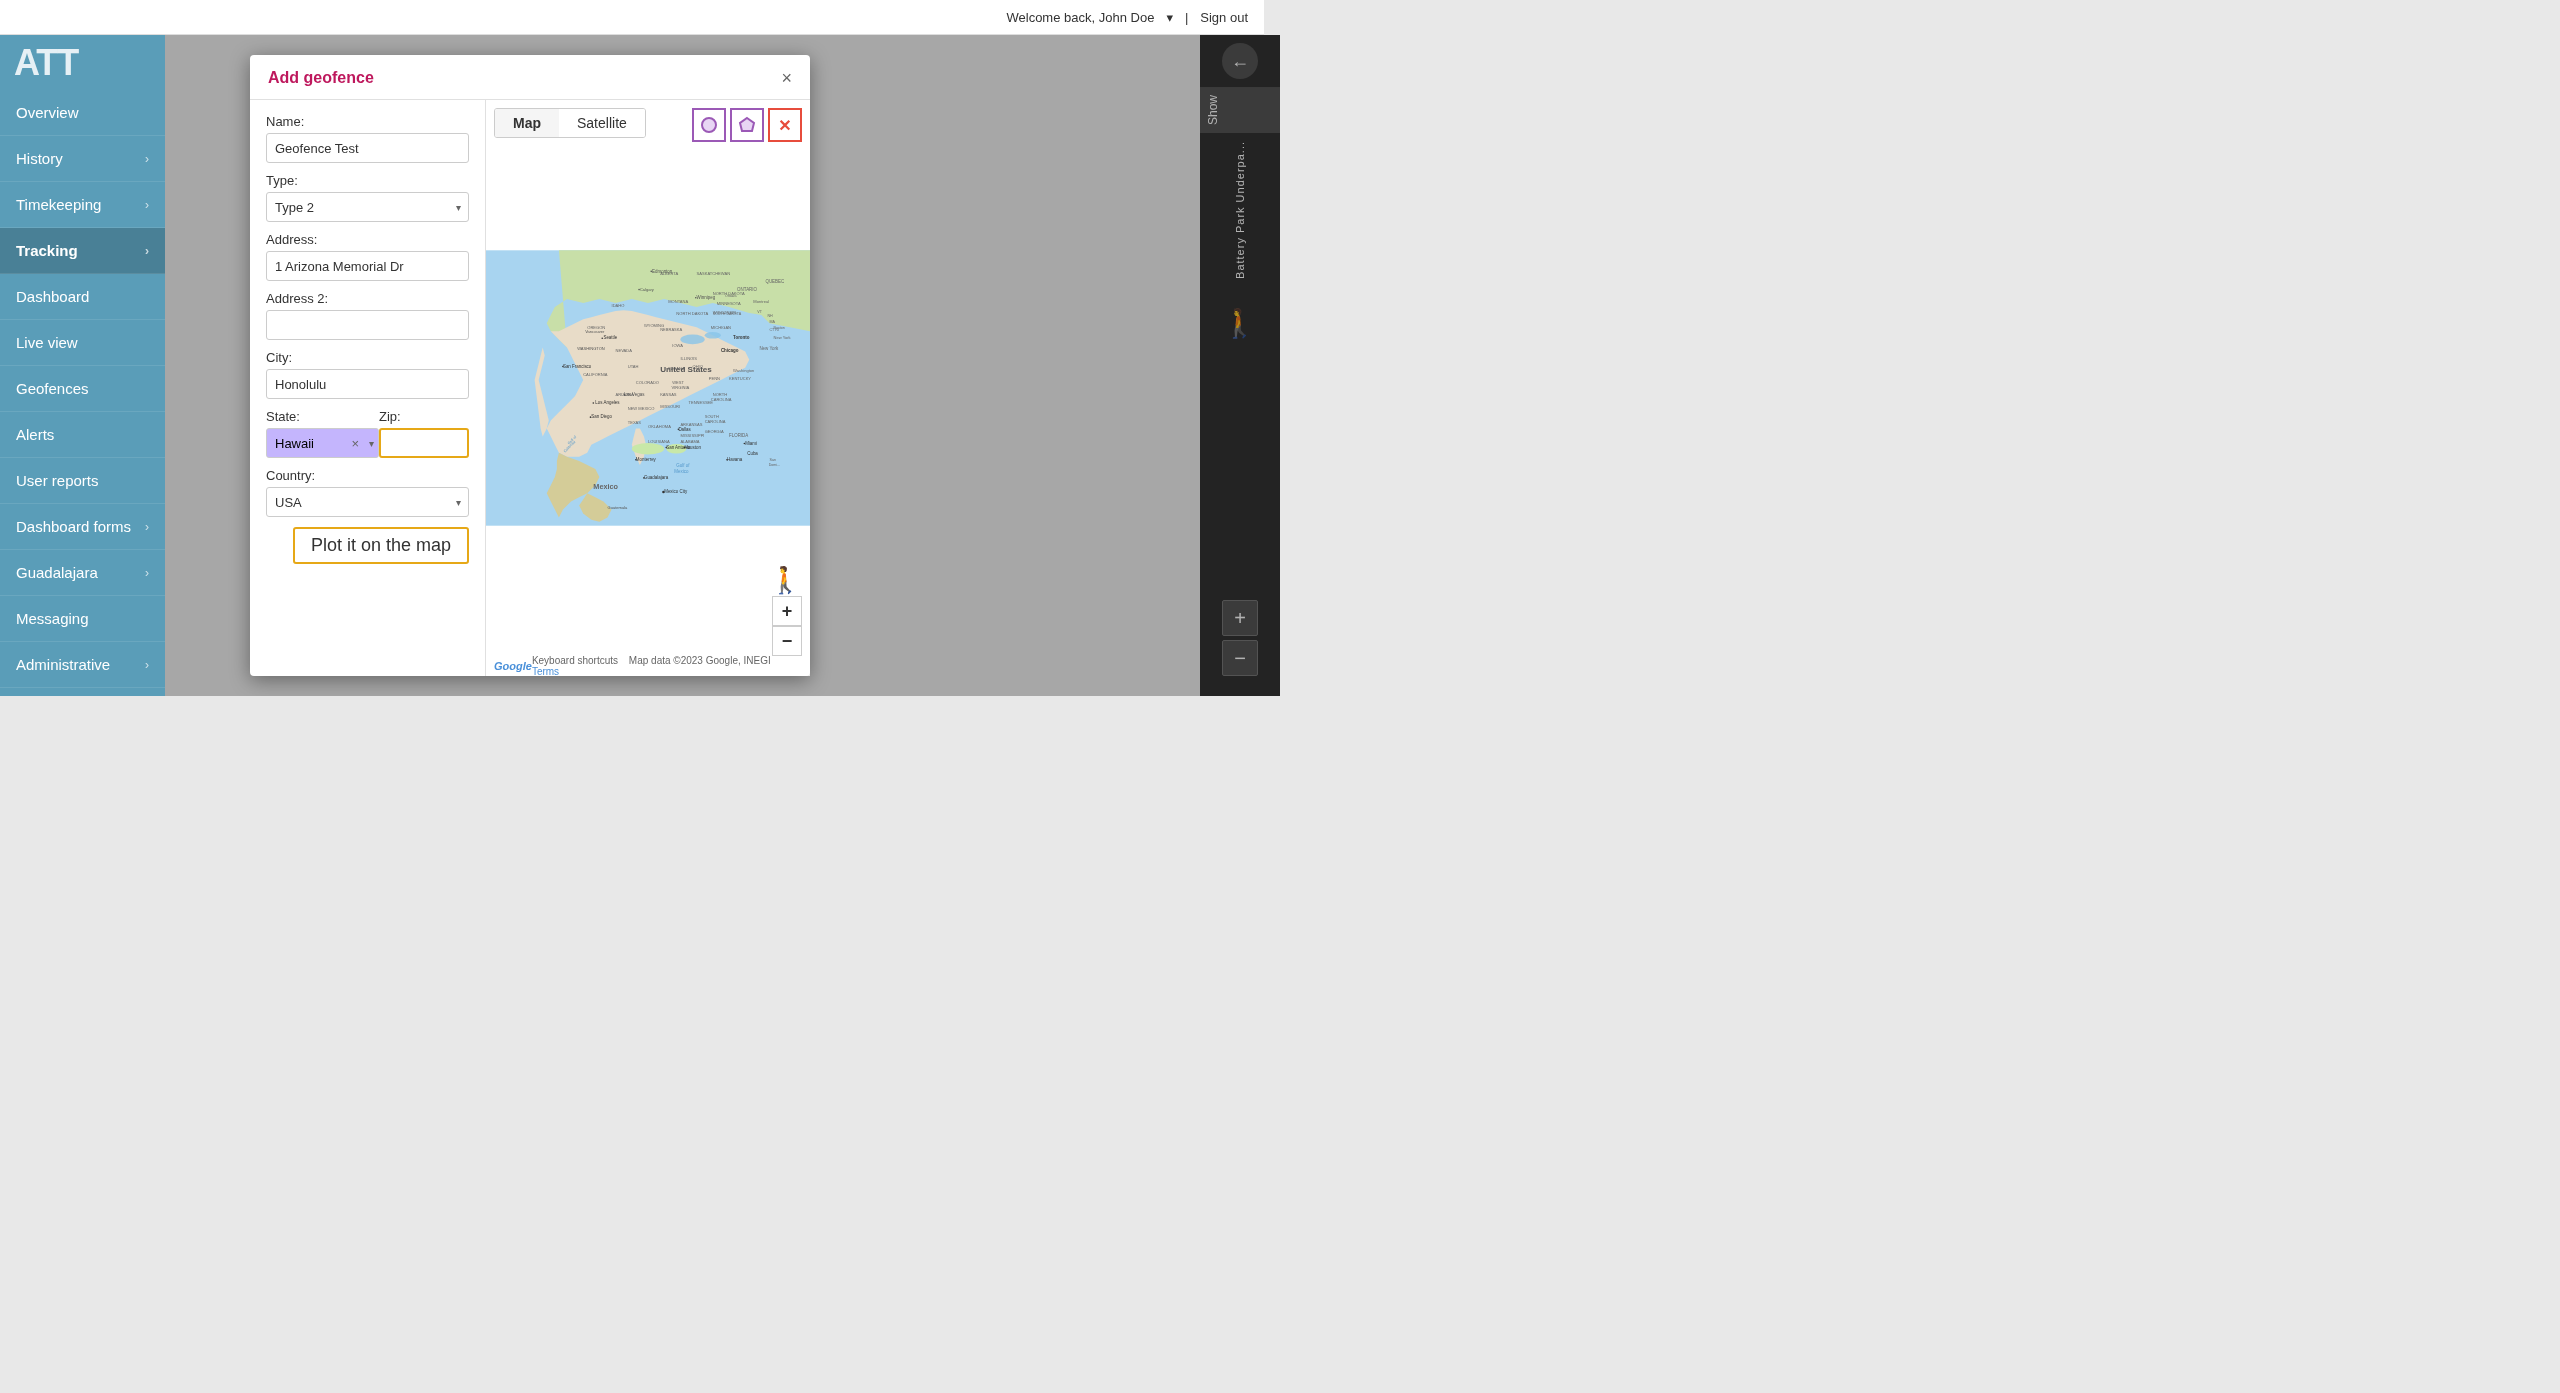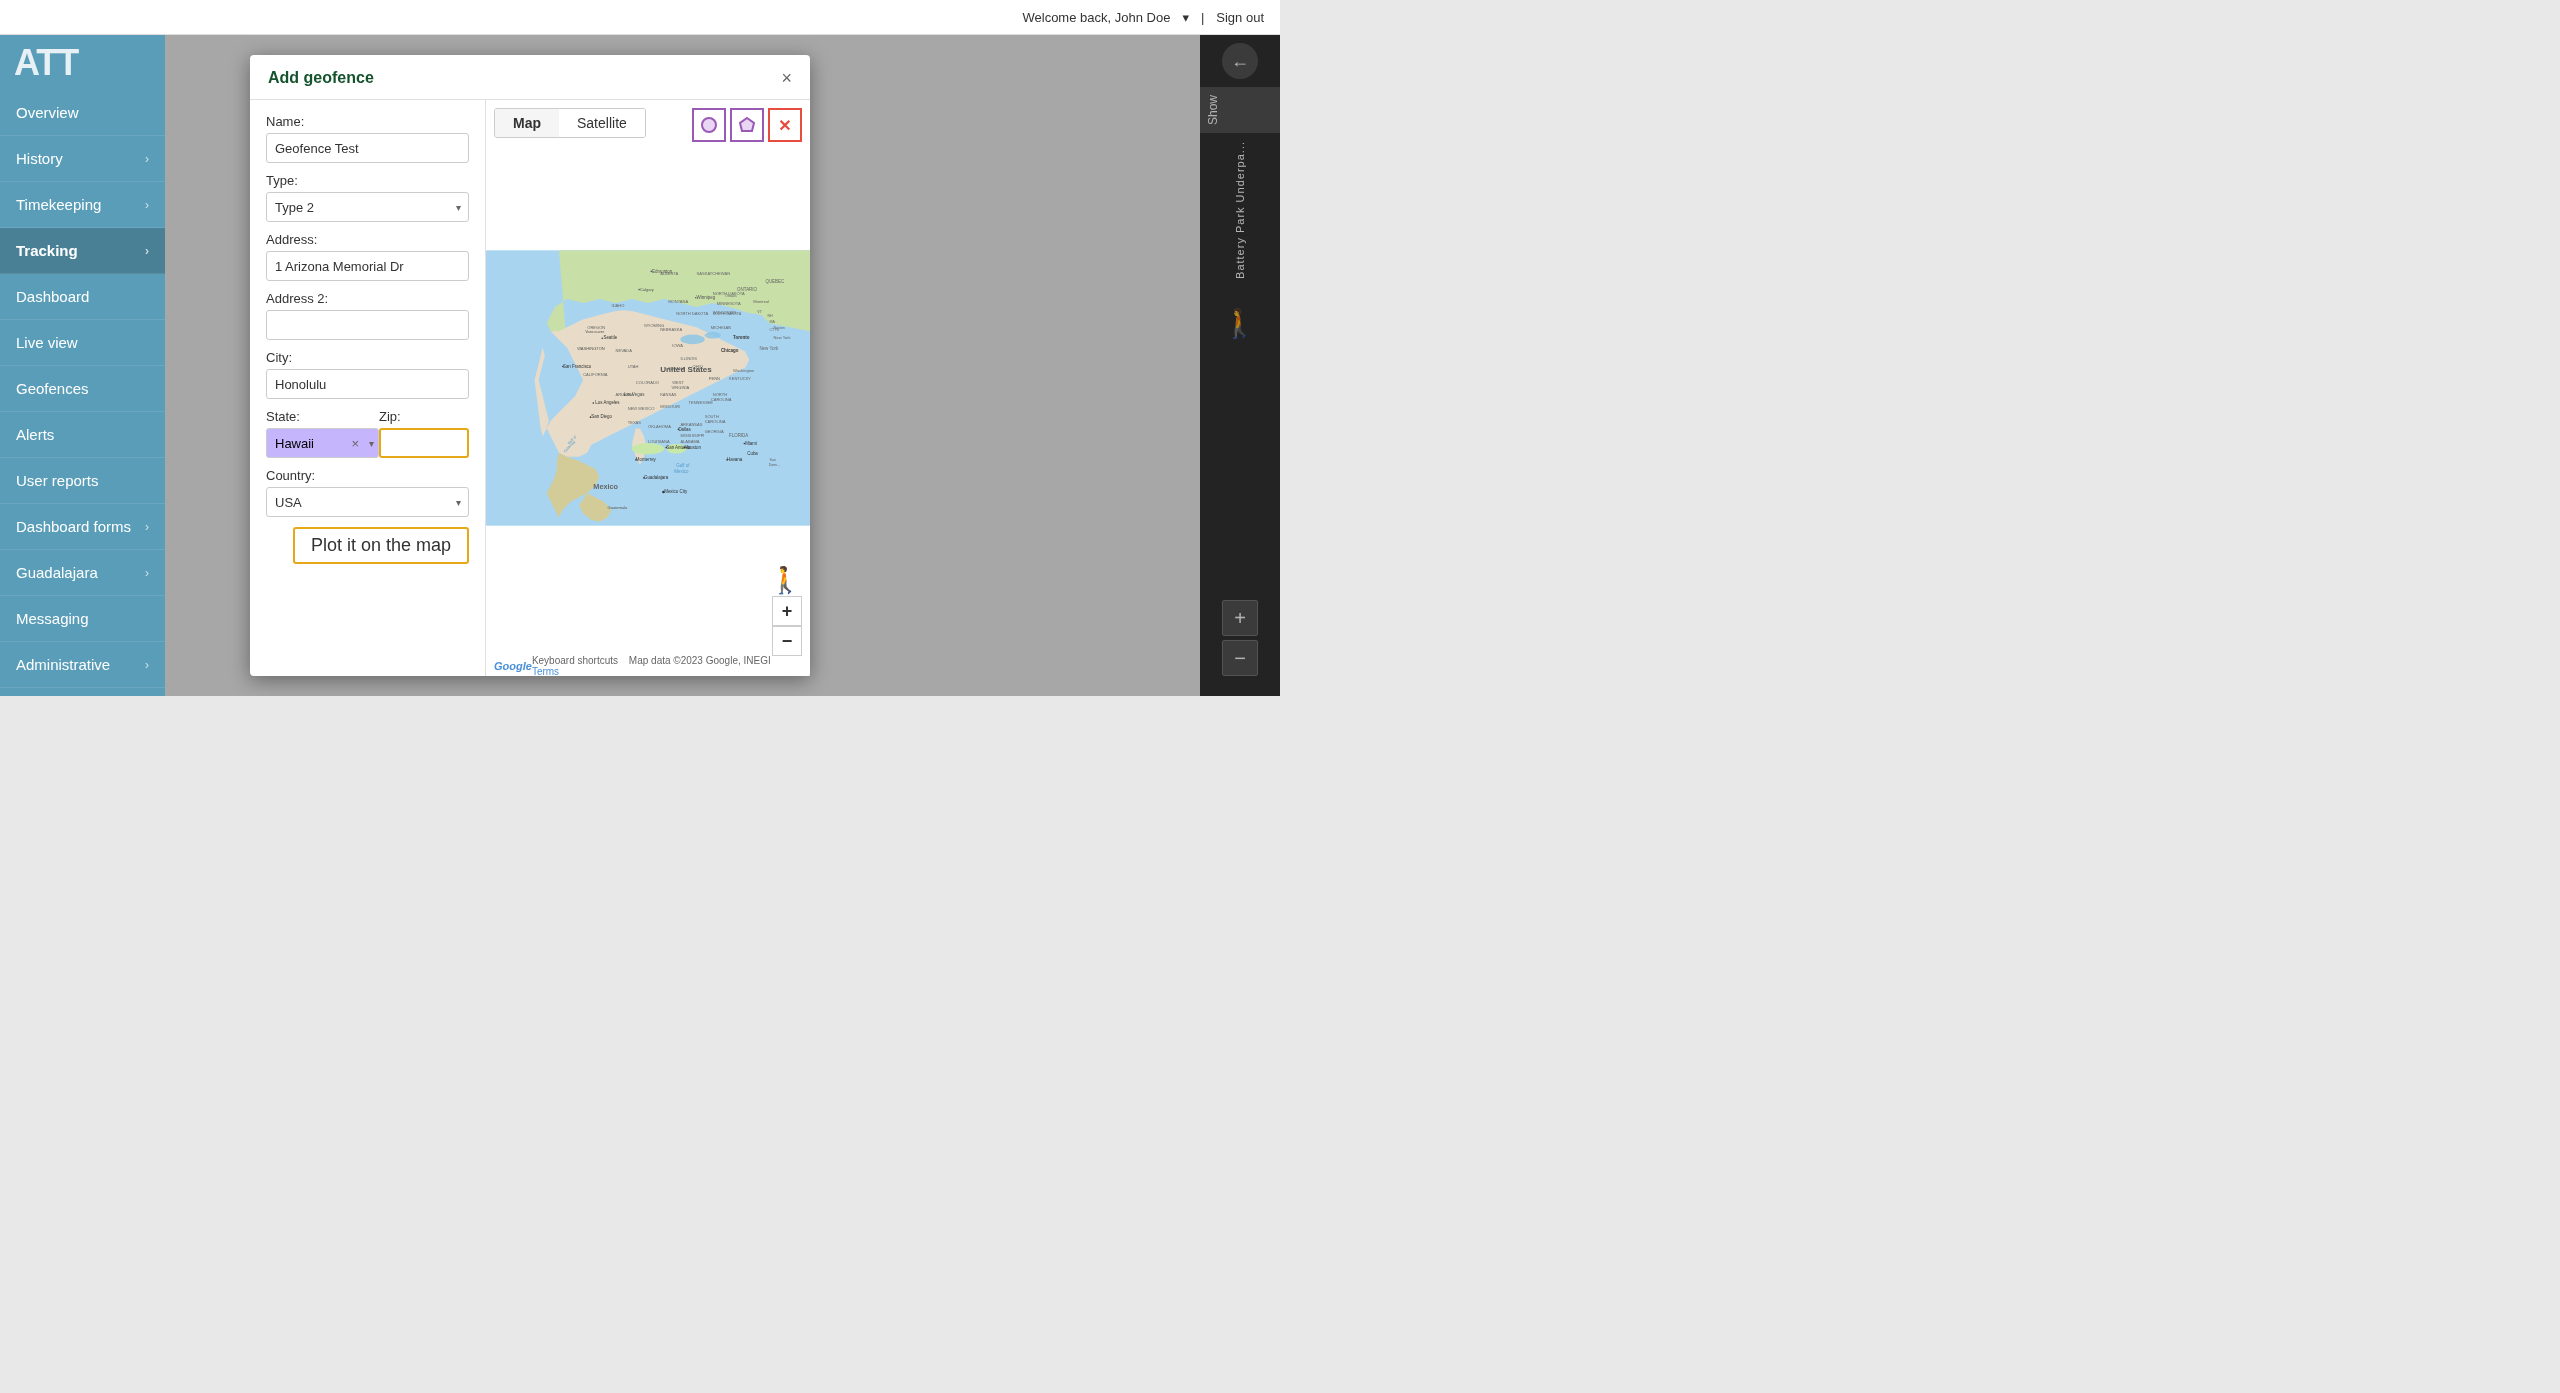--- a/index.html
+++ b/index.html
@@ -9,21 +9,21 @@
       background: #e8e8e8;
       width: 1280px;
       height: 696px;
       overflow: hidden;
       position: relative;
     }
 
     
     .top-bar {
       position: absolute;
-      top: 0; left: 0; right: 0;
+      top: 0; left: 0; right: 16px;
       height: 35px;
       background: #fff;
       display: flex;
       align-items: center;
       justify-content: flex-end;
       padding: 0 16px;
       border-bottom: 1px solid #ddd;
       z-index: 10;
       font-size: 13px;
       color: #333;
@@ -138,21 +138,21 @@
       display: flex;
       align-items: center;
       justify-content: space-between;
       padding: 14px 18px 12px;
       border-bottom: 1px solid #e0e0e0;
       flex-shrink: 0;
     }
     .modal-title {
       font-size: 16px;
       font-weight: bold;
-      color: #14532d;
+      color: #be185d;
     }
     .modal-close {
       font-size: 18px;
       color: #666;
       cursor: pointer;
       background: none;
       border: none;
       line-height: 1;
     }
     .modal-body {

